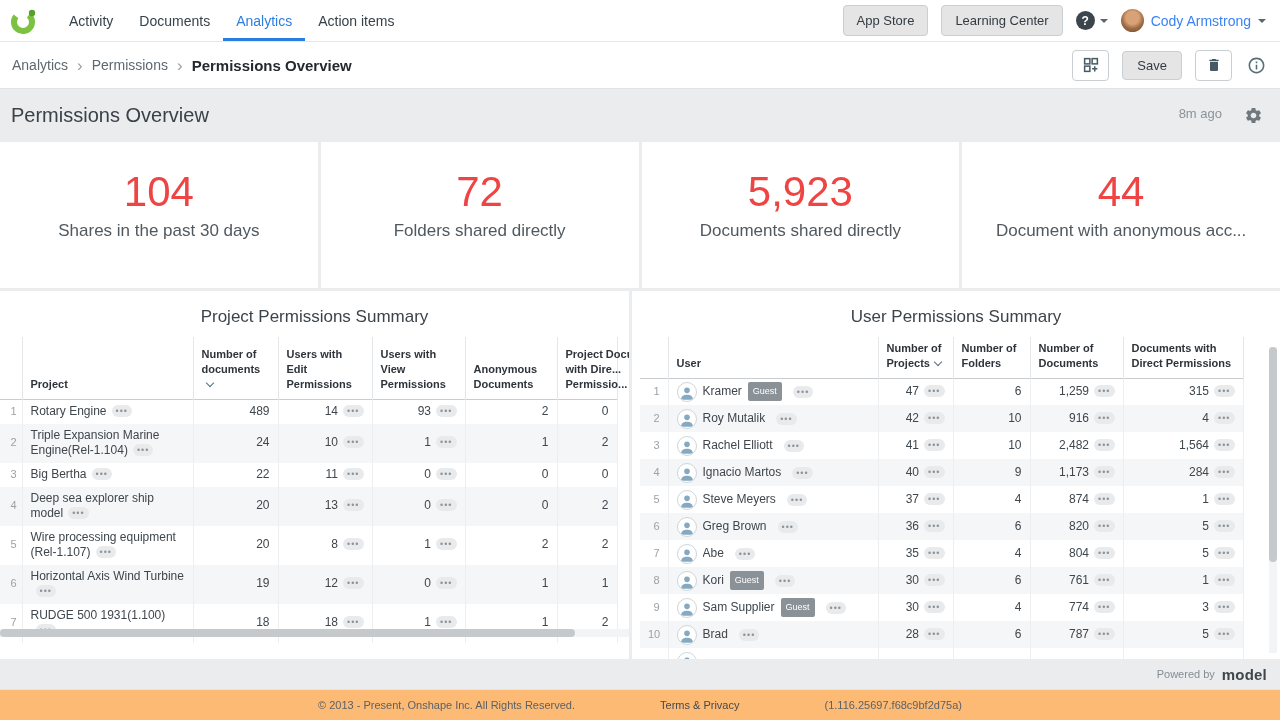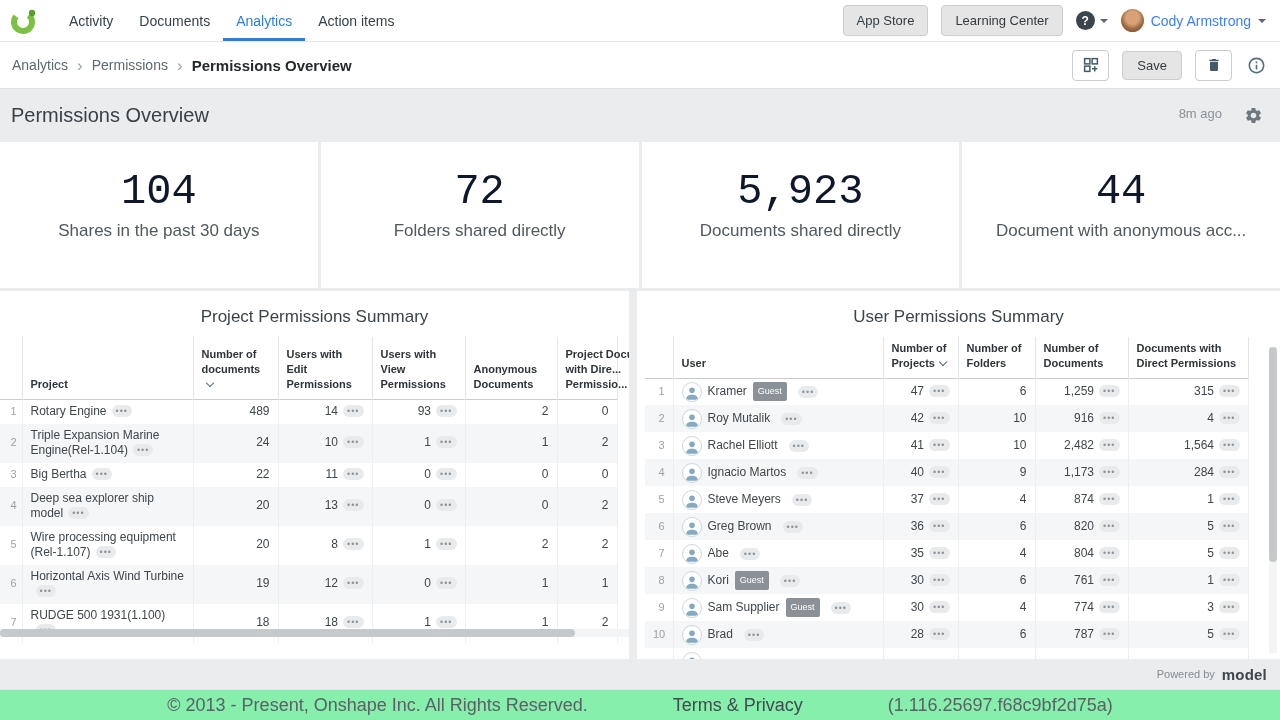--- a/index.html
+++ b/index.html
@@ -37,24 +37,24 @@
   
   .page{height:600px;display:flex;flex-direction:column;}
   .page-head{display:flex;align-items:center;height:53px;padding:0 17px 0 11px;}
   .page-head h1{font-size:20px;font-weight:400;color:#3a4147;}
   .page-head-right{margin-left:auto;display:flex;align-items:flex-start;gap:22px;}
   .ago{font-size:13px;color:#8a9298;}
   .gear{cursor:pointer;display:flex;}
 
   .kpi-row{display:flex;gap:3px;height:146px;}
   .kpi{flex:1;background:#fff;display:flex;flex-direction:column;align-items:center;padding-top:26px;}
-  .kpi-value{font-size:42px;font-weight:300;color:#0f172a;line-height:1.15;font-family:Liberation Mono, monospace;}
+  .kpi-value{font-size:42px;font-weight:300;color:#ef4444;line-height:1.15;}
   .kpi-label{font-size:17px;color:#51585e;margin-top:5px;white-space:nowrap;overflow:hidden;max-width:96%;}
 
-  .tables-row{display:flex;gap:8px;margin-top:3px;height:368px;}
+  .tables-row{display:flex;gap:3px;margin-top:3px;height:368px;}
   .panel{background:#fff;position:relative;overflow:hidden;}
   .panel.left{width:629px;}
   .panel.right{flex:1;}
   .panel-title{text-align:center;font-size:17px;color:#3c444b;padding:16px 0 10px;}
 
   
   table{border-collapse:collapse;table-layout:fixed;}
   .ptable{width:617px;}
   .utable{width:603px;margin-left:8px;}
   th{font-size:11px;font-weight:bold;color:#2e343a;text-align:left;vertical-align:bottom;padding:4px 8px 7px;border-right:1px solid #e4e7e9;line-height:1.35;}
@@ -79,21 +79,21 @@
   
   .hscroll{position:absolute;left:0;bottom:22px;width:629px;height:8px;background:#f3f4f5;}
   .hscroll .thumb{width:575px;height:8px;background:#c6c9cc;border-radius:4px;cursor:pointer;}
   .vscroll{position:absolute;right:3px;top:56px;bottom:6px;width:8px;background:#f3f4f5;}
   .vscroll .thumb{width:8px;height:215px;background:#c6c9cc;border-radius:4px;cursor:pointer;}
 
   
   .powered{display:flex;align-items:center;justify-content:flex-end;gap:7px;flex:1;padding-right:13px;}
   .powered-text{font-size:11px;color:#858d93;}
   .looker-logo{font-size:15px;color:#3f464c;font-weight:bold;letter-spacing:.2px;}
-  .bottombar{height:31px;background:#86efac;border-top:1px solid #e2e4e6;display:flex;align-items:center;justify-content:center;gap:85px;font-size:18px;color:#5b6167;}
+  .bottombar{height:31px;background:#fdba74;border-top:1px solid #e2e4e6;display:flex;align-items:center;justify-content:center;gap:85px;font-size:11px;color:#5b6167;}
   .bottombar a{color:#434a50;text-decoration:none;cursor:pointer;}
 </style>
 </head>
 <body>
 
 <header class="topnav">
   <div class="logo">
     <svg width="30" height="30" viewBox="0 0 30 30">
       <circle cx="15" cy="16" r="9" fill="none" stroke="#7cc142" stroke-width="6" stroke-dasharray="42 15" transform="rotate(-50 15 16)"></circle>
       <circle cx="24" cy="7" r="3.2" fill="#57a02c"></circle>

